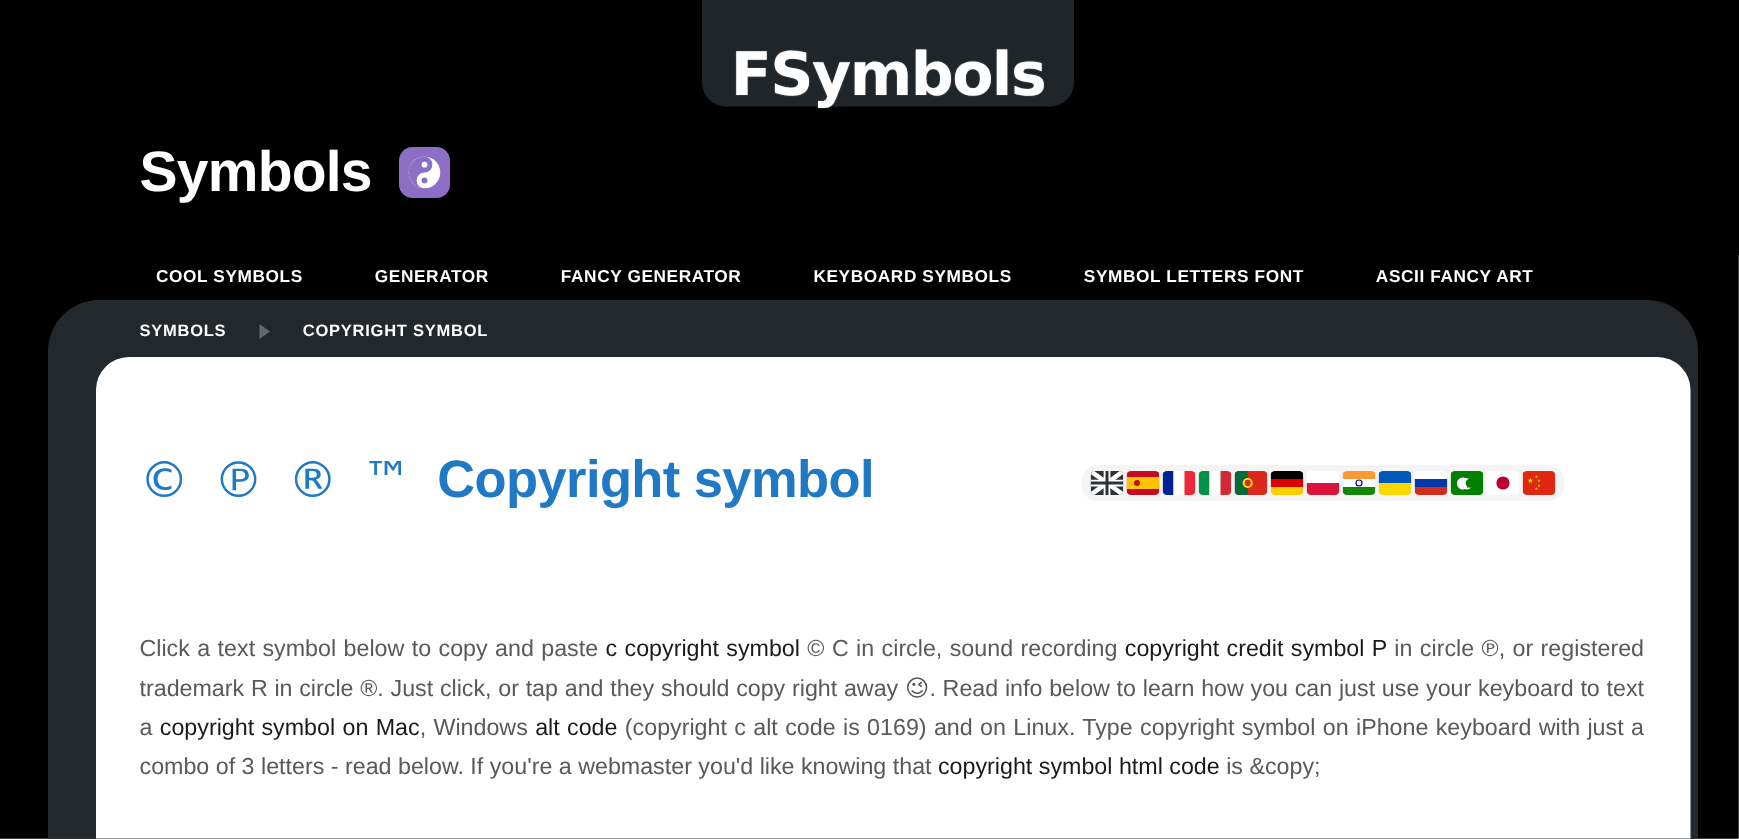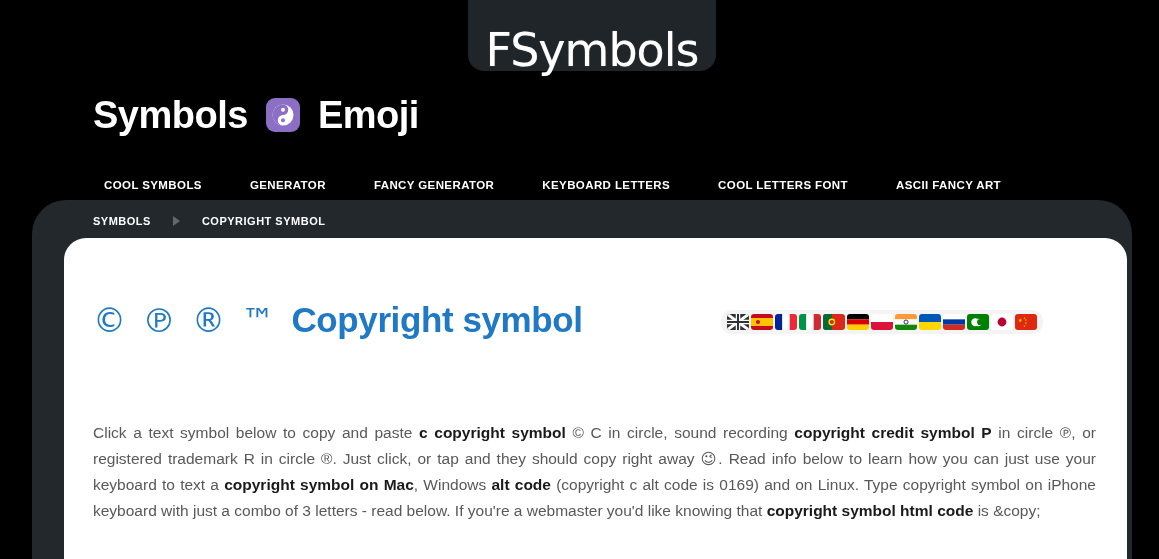--- a/index.html
+++ b/index.html
@@ -25,22 +25,22 @@
     background: #1f2529;
     border-bottom-left-radius: 16px;
     border-bottom-right-radius: 16px;
     display: flex;
     align-items: center;
     justify-content: center;
   }
   .logo-text {
     color: #ffffff;
     font-family: "DejaVu Sans", sans-serif;
-    font-size: 46px;
-    font-weight: 400;
+    font-size: 40px;
+    font-weight: 700;
     letter-spacing: -1px;
     line-height: 1;
     padding-bottom: 8px;
     text-shadow: 0 0 1px rgba(255,255,255,0.4);
     margin-top: 36px;
   }
 
   
   .brand {
     position: absolute;
@@ -188,49 +188,48 @@
     position: absolute;
     left: 29px;
     top: 166px;
     width: 1003px;
     color: #595959;
     font-size: 15.5px;
     line-height: 26px;
     text-align: justify;
     text-align-last: left;
   }
-  .copy b { color: #1a1a1a; font-weight: 700; }
+  .copy b { color: #1a1a1a; font-weight: 400; }
   .emoji { font-family: "DejaVu Sans", sans-serif; }
 </style>
 </head>
 <body>
 
 <div class="logo-wrap">
   <span class="logo-text">FSymbols</span>
 </div>
 
 <div class="brand">
   <span class="brand-word">Symbols</span>
   <span class="yinyang-badge">
     <svg width="24" height="24" viewBox="0 0 32 32" aria-hidden="true">
       <circle cx="16" cy="16" r="14" fill="#ffffff"></circle>
       <path d="M16 2a14 14 0 0 0 0 28 7 7 0 0 1 0-14 7 7 0 0 0 0-14z" fill="#8c6fc4"></path>
       <circle cx="16" cy="9" r="2.6" fill="#ffffff"></circle>
       <circle cx="16" cy="23" r="2.6" fill="#8c6fc4"></circle>
     </svg>
   </span>
-  <span class="brand-word">Emoji</span>
 </div>
 
 <nav class="mainnav">
   <a href="#">COOL SYMBOLS</a>
   <a href="#">GENERATOR</a>
   <a href="#">FANCY GENERATOR</a>
-  <a href="#">KEYBOARD LETTERS</a>
-  <a href="#">COOL LETTERS FONT</a>
+  <a href="#">KEYBOARD SYMBOLS</a>
+  <a href="#">SYMBOL LETTERS FONT</a>
   <a href="#">ASCII FANCY ART</a>
 </nav>
 
 <div class="panel"></div>
 
 <div class="breadcrumb">
   <a href="#">SYMBOLS</a>
   <span class="crumb-sep"></span>
   <a href="#">COPYRIGHT SYMBOL</a>
 </div>

